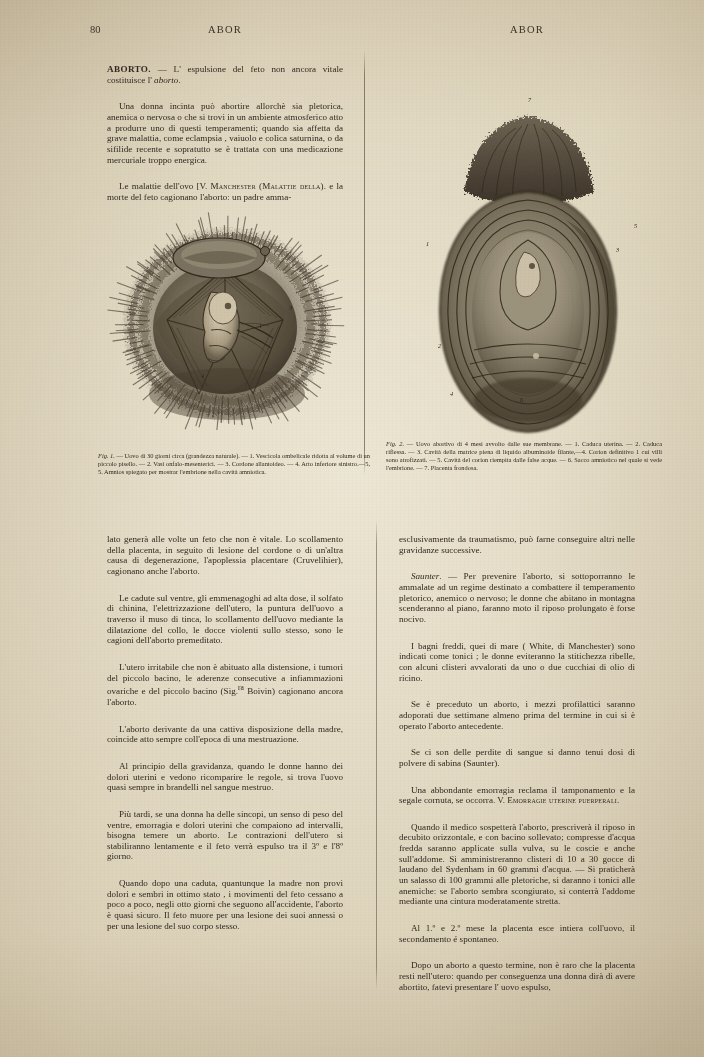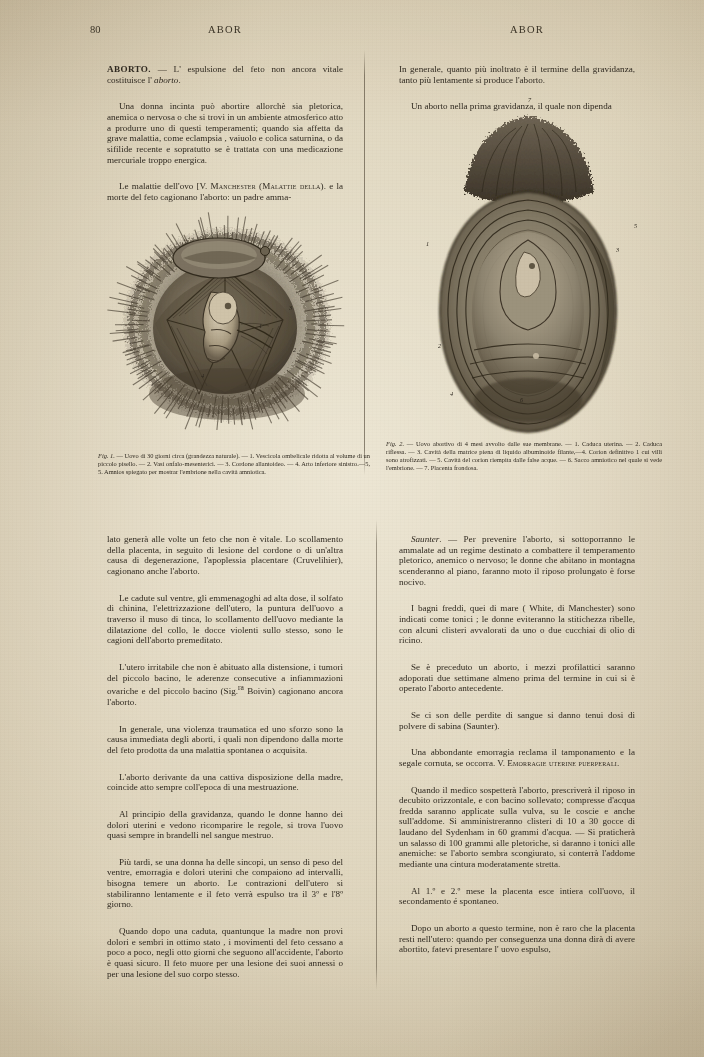--- a/index.html
+++ b/index.html
@@ -108,24 +108,20 @@
 
   <div class="rule"></div>
   <div class="rule2"></div>
 
   <div class="col col-left c-top">
       <p class="noind"><span class="headword">ABORTO.</span> — L' espulsione del feto non ancora vitale costituisce l' <span class="it">aborto</span>.</p>
       <p class="">Una donna incinta può abortire allorchè sia pletorica, anemica o nervosa o che si trovi in un ambiente atmosferico atto a produrre uno di questi temperamenti; quando sia affetta da grave malattia, come eclampsia , vaiuolo e colica saturnina, o da sifilide recente e sopratutto se è trattata con una medicazione mercuriale troppo energica.</p>
       <p class="">Le malattie dell'ovo [V. <span class="sc">Manchester</span> (<span class="sc">Malattie della</span>). e la morte del feto cagionano l'aborto: un padre amma-</p>
     </div>
 
-  <div class="col col-right c-top">
-      <p class="noind">In generale, quanto più inoltrato è il termine della gravidanza, tanto più lentamente si produce l'aborto.</p>
-      <p class="">Un aborto nella prima gravidanza, il quale non dipenda</p>
-    </div>
 
   <div class="figbox fig1">
     <svg width="240" height="250" viewBox="0 0 240 250">
       <defs>
         <radialGradient id="villi1" cx="50%" cy="50%" r="52%">
           <stop offset="0%" stop-color="#6d6253" stop-opacity="0.1"></stop>
           <stop offset="62%" stop-color="#514839" stop-opacity="0.55"></stop>
           <stop offset="100%" stop-color="#3a3226" stop-opacity="0.05"></stop>
         </radialGradient>
         <radialGradient id="sac1" cx="45%" cy="38%" r="62%">
@@ -297,27 +293,27 @@
     <span class="figlabel" style="left:112px;top:-4px;">7</span>
   </div>
 
   <div class="cap cap1"><i>Fig. 1.</i> — Uovo di 30 giorni circa (grandezza naturale). — 1. Vescicola ombelicale ridotta al volume di un piccolo pisello. — 2. Vasi onfalo-mesenterici. — 3. Cordone allantoideo. — 4. Arto inferiore sinistro.—5, 5. Amnios spiegato per mostrar l'embrione nella cavità amniotica.</div>
   <div class="cap cap2"><i>Fig. 2.</i> — Uovo abortivo di 4 mesi avvolto dalle sue membrane. — 1. Caduca uterina. — 2. Caduca riflessa. — 3. Cavità della matrice piena di liquido albuminoide filante,—4. Corion definitivo 1 cui villi sono atrofizzati. — 5. Cavità del corion riempita dalle false acque. — 6. Sacco amniotico nel quale si vede l'embrione. — 7. Placenta frondosa.</div>
 
   <div class="col col-left c-bot-left">
       <p class="noind">lato generà alle volte un feto che non è vitale. Lo scollamento della placenta, in seguito di lesione del cordone o di un'altra causa di degenerazione, l'apoplessia placentare (Cruvelihier), cagionano anche l'aborto.</p>
       <p class="">Le cadute sul ventre, gli emmenagoghi ad alta dose, il solfato di chinina, l'elettrizzazione dell'utero, la puntura dell'uovo a traverso il muso di tinca, lo scollamento dell'uovo mediante la dilatazione del collo, le docce violenti sullo stesso, sono le cagioni dell'aborto premeditato.</p>
       <p class="">L'utero irritabile che non è abituato alla distensione, i tumori del piccolo bacino, le aderenze consecutive a infiammazioni ovariche e del piccolo bacino (Sig.<sup>ra</sup> Boivin) cagionano ancora l'aborto.</p>
-      <p class="">In generale, una violenza traumatica ed uno sforzo sono la causa immediata degli aborti, i quali non dipendono dalla morte del feto prodotta da una malattia spontanea o acquisita.</p>
       <p class="">L'aborto derivante da una cattiva disposizione della madre, coincide atto sempre coll'epoca di una mestruazione.</p>
       <p class="">Al principio della gravidanza, quando le donne hanno dei dolori uterini e vedono ricomparire le regole, si trova l'uovo quasi sempre in brandelli nel sangue mestruo.</p>
       <p class="">Più tardi, se una donna ha delle sincopi, un senso di peso del ventre, emorragia e dolori uterini che compaiono ad intervalli, bisogna temere un aborto. Le contrazioni dell'utero si stabiliranno lentamente e il feto verrà espulso tra il 3º e l'8º giorno.</p>
       <p class="">Quando dopo una caduta, quantunque la madre non provi dolori e sembri in ottimo stato , i movimenti del feto cessano a poco a poco, negli otto giorni che seguono all'accidente, l'aborto è quasi sicuro. Il feto muore per una lesione dei suoi annessi o per una lesione del suo corpo stesso.</p>
     </div>
   <div class="col col-right c-bot-right">
+      <p class="noind">esclusivamente da traumatismo, può farne conseguire altri nelle gravidanze successive.</p>
       <p class=""><span class="it">Saunter</span>. — Per prevenire l'aborto, si sottoporranno le ammalate ad un regime destinato a combattere il temperamento pletorico, anemico o nervoso; le donne che abitano in montagna scenderanno al piano, faranno moto il riposo prolungato è forse nocivo.</p>
       <p class="">I bagni freddi, quei di mare ( White, di Manchester) sono indicati come tonici ; le donne eviteranno la stitichezza ribelle, con alcuni clisteri avvalorati da uno o due cucchiai di olio di ricino.</p>
       <p class="">Se è preceduto un aborto, i mezzi profilattici saranno adoporati due settimane almeno prima del termine in cui si è operato l'aborto antecedente.</p>
       <p class="">Se ci son delle perdite di sangue si danno tenui dosi di polvere di sabina (Saunter).</p>
       <p class="">Una abbondante emorragia reclama il tamponamento e la segale cornuta, se occorra. V. <span class="sc">Emorragie uterine puerperali</span>.</p>
       <p class="">Quando il medico sospetterà l'aborto, prescriverà il riposo in decubito orizzontale, e con bacino sollevato; compresse d'acqua fredda saranno applicate sulla vulva, su le coscie e anche sull'addome. Si amministreranno clisteri di 10 a 30 gocce di laudano del Sydenham in 60 grammi d'acqua. — Si praticherà un salasso di 100 grammi alle pletoriche, si daranno i tonici alle anemiche: se l'aborto sembra scongiurato, si conterrà l'addome mediante una cintura moderatamente stretta.</p>
       <p class="">Al 1.º e 2.º mese la placenta esce intiera coll'uovo, il secondamento é spontaneo.</p>
       <p class="">Dopo un aborto a questo termine, non è raro che la placenta resti nell'utero: quando per conseguenza una donna dirà di avere abortito, fatevi presentare l' uovo espulso,</p>
     </div>
 

